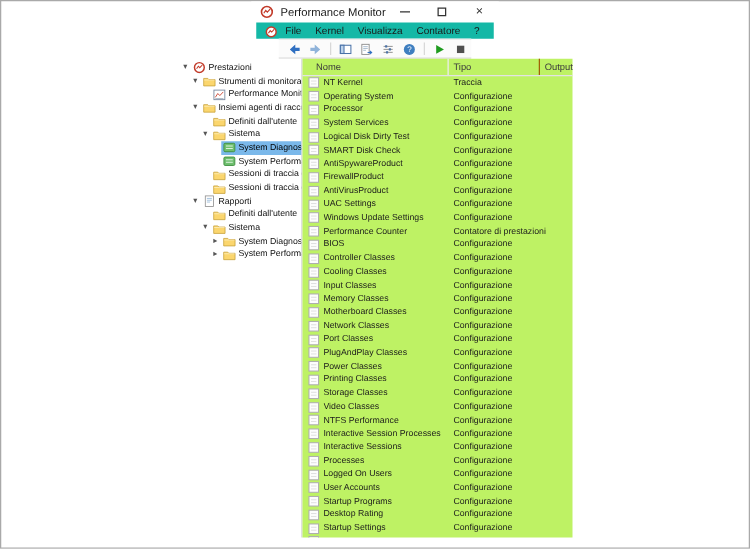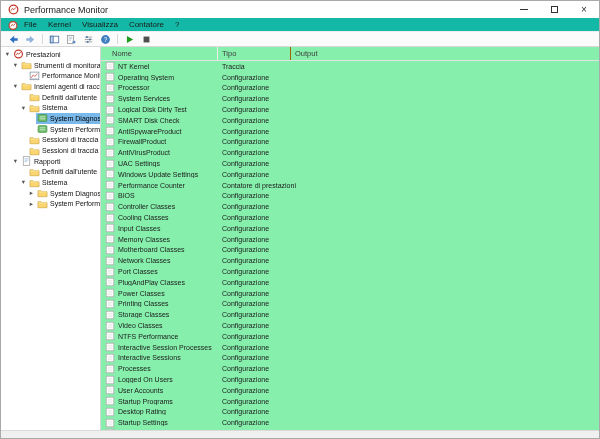--- a/index.html
+++ b/index.html
@@ -1,18 +1,18 @@
 <!DOCTYPE html>
 <html><head>
 <meta charset="utf-8">
 <style>
   html,body{margin:0;padding:0;background:#d8d8d8;}
   .window{position:relative;width:600px;height:439px;box-sizing:border-box;border:1px solid #a9a9a9;
     background:#fff;display:flex;flex-direction:column;overflow:hidden;
-    font-family:"Liberation Sans",sans-serif;}
+    font-family:"Liberation Sans",sans-serif;align-items:center;}
 
   
   .titlebar{height:17px;flex:0 0 auto;display:flex;align-items:center;padding-left:7px;background:#fff;}
   .app-icon,.menu-icon{width:11px;height:11px;display:inline-flex;flex:0 0 auto;}
   .app-icon svg,.menu-icon svg{width:11px;height:11px;}
   .title-text{font-size:9px;color:#1a1a1a;margin-left:5px;white-space:nowrap;}
   .win-controls{margin-left:auto;display:flex;align-self:stretch;}
   .win-btn{width:30px;display:flex;align-items:center;justify-content:center;}
   .glyph-min{width:8px;height:1px;background:#333;display:inline-block;}
   .glyph-max{width:7px;height:7px;border:1px solid #333;box-sizing:border-box;display:inline-block;}
@@ -37,21 +37,21 @@
   .tree-row{height:10.7px;display:flex;align-items:center;white-space:nowrap;}
   .expander{width:9px;flex:0 0 auto;font-size:6.5px;color:#555;text-align:center;line-height:1;}
   .tree-hit{display:flex;align-items:center;height:100%;padding-right:2px;}
   .tree-hit.selected{background:#7ab8ea;}
   .tree-icon{width:11px;height:10px;flex:0 0 auto;margin:0 2px 0 1px;display:inline-flex;}
   .tree-icon svg{width:11px;height:10px;}
   .tree-label{font-size:7px;color:#111;}
   .tree-hit.selected .tree-label{color:#000;}
 
   
-  .list-pane{flex:1 1 auto;min-width:0;display:flex;flex-direction:column;background:#86efac;}
+  .list-pane{flex:1 1 auto;min-width:0;display:flex;flex-direction:column;background:#bef264;}
   .list-header{height:13px;flex:0 0 auto;display:flex;align-items:stretch;border-bottom:1px solid #e3e3e3;color:#3c3c3c;}
   .col{font-size:7.5px;box-sizing:border-box;display:flex;align-items:center;}
   .col-nome{width:117px;padding-left:11px;border-right:1px solid #ededed;}
   .col-tipo{width:73px;padding-left:4px;border-right:1px solid #a16207;}
   .col-output{flex:1;padding-left:4px;}
   .list-body{flex:1 1 auto;overflow:hidden;}
   .list-row{height:10.8px;display:flex;align-items:center;white-space:nowrap;}
   .row-icon{width:10px;height:10px;flex:0 0 auto;margin-left:4px;display:inline-flex;}
   .row-icon svg{width:10px;height:10px;}
   .cell-nome{width:100px;margin-left:3px;font-size:7px;color:#1b1b1b;overflow:hidden;}

